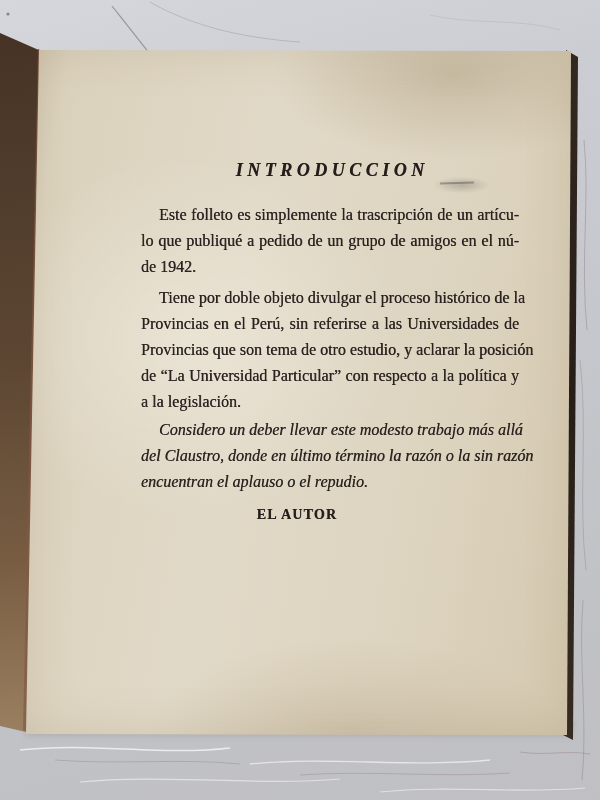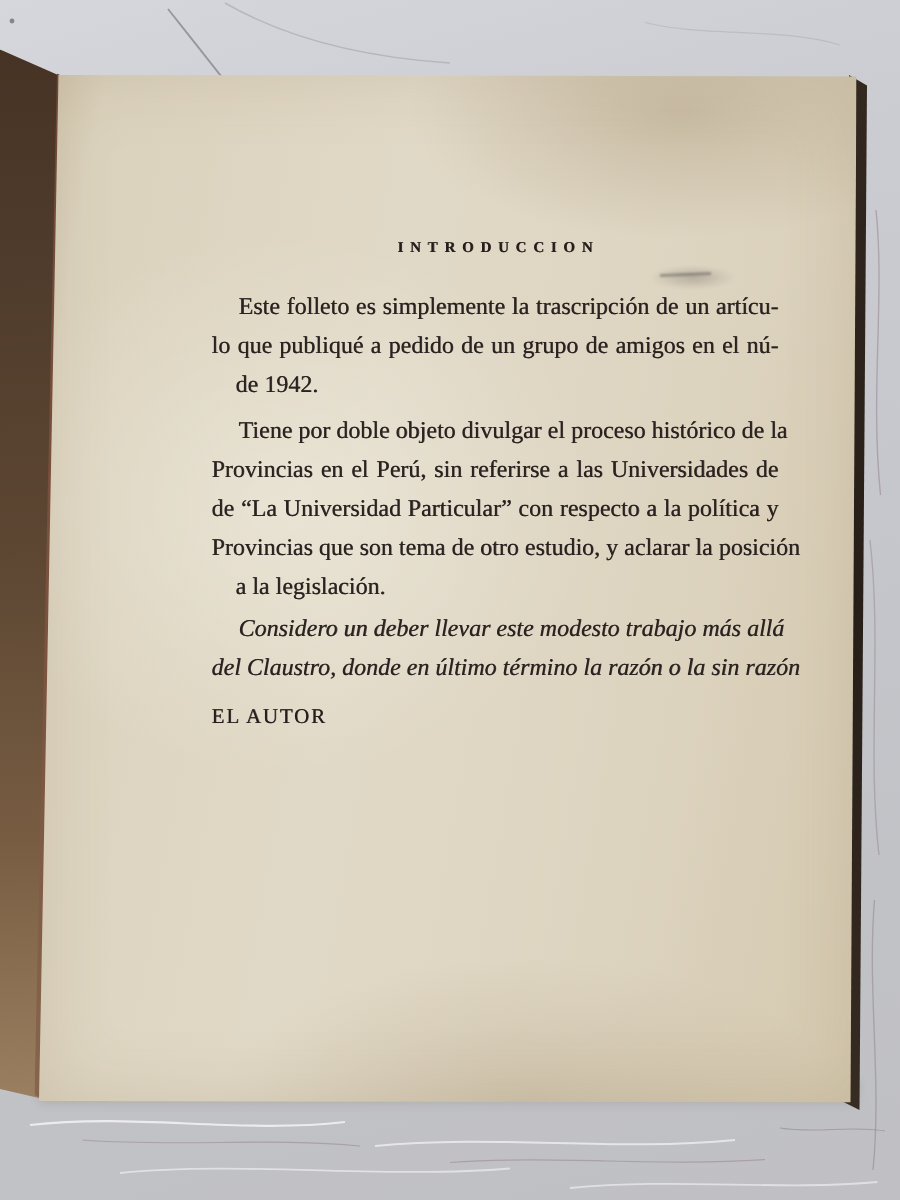--- a/index.html
+++ b/index.html
@@ -47,35 +47,35 @@
   .smudge::after{
     content:"";position:absolute;left:16px;top:8px;width:34px;height:2px;
     background:rgba(85,80,75,0.45);transform:rotate(-2deg);
   }
   .text-block{
     position:absolute;left:117px;top:112px;width:378px;
     color:#2a2220;
     text-shadow:0.35px 0 0.2px rgba(42,34,30,0.75);
   }
   .title{
-    font-size:10px;font-weight:bold;letter-spacing:4.5px;margin:0 -4.5px 21px 0;
-    text-align:center;color:#241d1b;
+    font-size:18px;font-weight:bold;letter-spacing:4.5px;margin:0 -4.5px 21px 0;
+    text-align:center;color:#241d1b;font-style:italic;
   }
   .para{margin:0;}
   .para + .para{margin-top:5px;}
   .para.p3{margin-top:2px;font-style:italic;}
   .line{
     font-size:16px;line-height:26px;white-space:nowrap;
     text-align:justify;text-align-last:justify;
   }
   .line.first{padding-left:18px;}
-  .line.last{text-align:left;text-align-last:left;margin-left:16px;}
+  .line.last{text-align:left;text-align-last:left;}
   .signature{
-    margin-top:12px;text-align:left;padding-right:66px;
-    font-weight:normal;font-size:14px;letter-spacing:1.2px;color:#241d1b;
+    margin-top:12px;text-align:center;padding-right:66px;
+    font-weight:bold;font-size:14px;letter-spacing:1.2px;color:#241d1b;
   }
 </style>
 </head>
 <body>
 
 <svg class="texture" viewBox="0 0 600 800" xmlns="http://www.w3.org/2000/svg">
   <path d="M112,6 C135,35 175,85 214,138" stroke="rgba(95,85,100,0.5)" stroke-width="1.2" fill="none"></path>
   <path d="M150,2 C190,25 240,38 300,42" stroke="rgba(120,115,130,0.3)" stroke-width="1" fill="none"></path>
   <path d="M430,15 C470,25 520,18 560,30" stroke="rgba(150,145,160,0.3)" stroke-width="0.8" fill="none"></path>
   <circle cx="8" cy="14" r="1.6" fill="rgba(60,50,55,0.5)"></circle>
@@ -104,25 +104,26 @@
 
     <div class="para p1">
       <div class="line first">Este folleto es simplemente la trascripción de un artícu-</div>
       <div class="line">lo que publiqué a pedido de un grupo de amigos en el nú-</div>
       <div class="line last">de 1942.</div>
     </div>
 
     <div class="para p2">
       <div class="line first">Tiene por doble objeto divulgar el proceso histórico de la</div>
       <div class="line">Provincias en el Perú, sin referirse a las Universidades de</div>
+      <div class="line">Provincias que son tema de otro estudio, y aclarar la posición</div>
       <div class="line">de “La Universidad Particular” con respecto a la política y</div>
-      <div class="line">Provincias que son tema de otro estudio, y aclarar la posición</div>
       <div class="line last">a la legislación.</div>
     </div>
 
     <div class="para p3">
       <div class="line first">Considero un deber llevar este modesto trabajo más allá</div>
       <div class="line">del Claustro, donde en último término la razón o la sin razón</div>
+      <div class="line last">encuentran el aplauso o el repudio.</div>
     </div>
 
     <div class="signature">EL AUTOR</div>
   </div>
 </div>
 
 </body></html>

